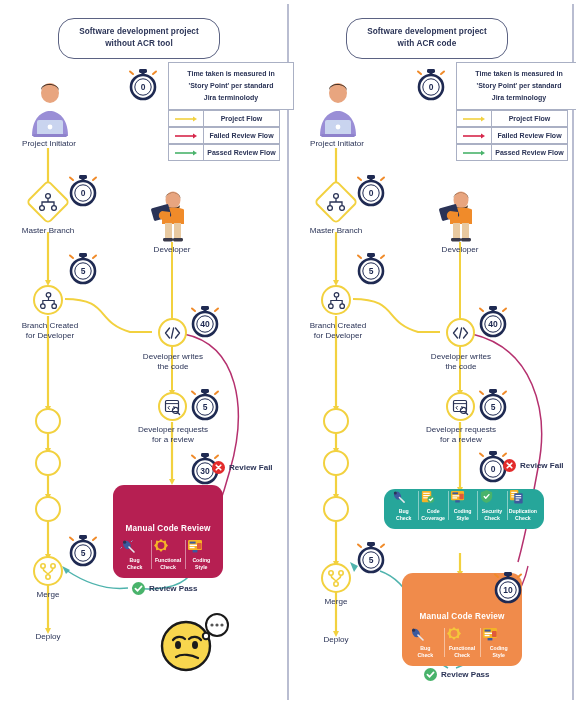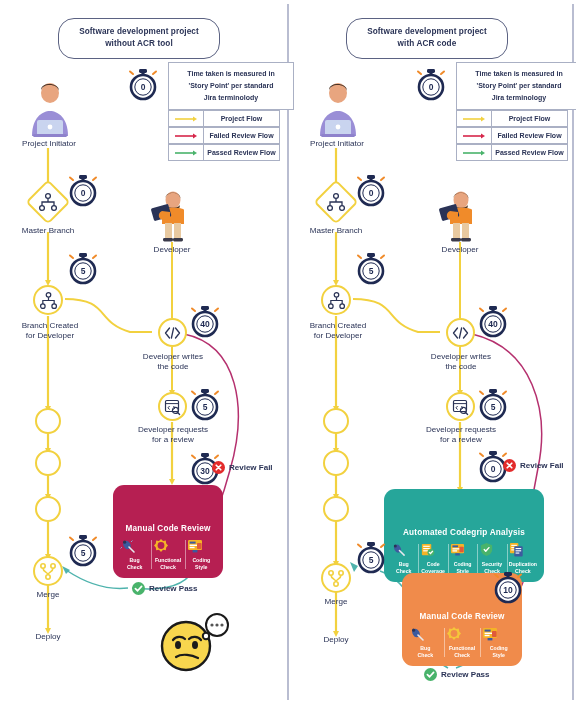--- a/index.html
+++ b/index.html
@@ -635,21 +635,20 @@
 
     <div class="chip" style="left:215px;top:459px;">
       <svg width="13" height="13" viewBox="0 0 13 13">
         <circle cx="6.5" cy="6.5" r="6.5" fill="#e32b2b"></circle>
         <path d="M4.2 4.2 L8.8 8.8 M8.8 4.2 L4.2 8.8" stroke="#fff" stroke-width="1.6" stroke-linecap="round"></path>
       </svg>
       <span>Review Fail</span>
     </div>
 
     <div class="rbox" style="left:96px;top:489px;width:160px;background:#26a69a;">
-      <div class="rtitle">Automated Codegrip Analysis</div>
       <div class="rchecks">
         <div class="rchk">
           <span class="ic">
             <svg width="15" height="15" viewBox="0 0 16 16">
               <ellipse cx="7" cy="7" rx="3.4" ry="4.4" fill="#3d5a9e" transform="rotate(-30 7 7)"></ellipse>
               <circle cx="4.6" cy="4.2" r="1.6" fill="#2a3356"></circle>
               <path d="M9 9 L14 14" stroke="#e8e8ee" stroke-width="1.6" stroke-linecap="round"></path>
             </svg>
           </span>
           <span>Bug</span><br>

